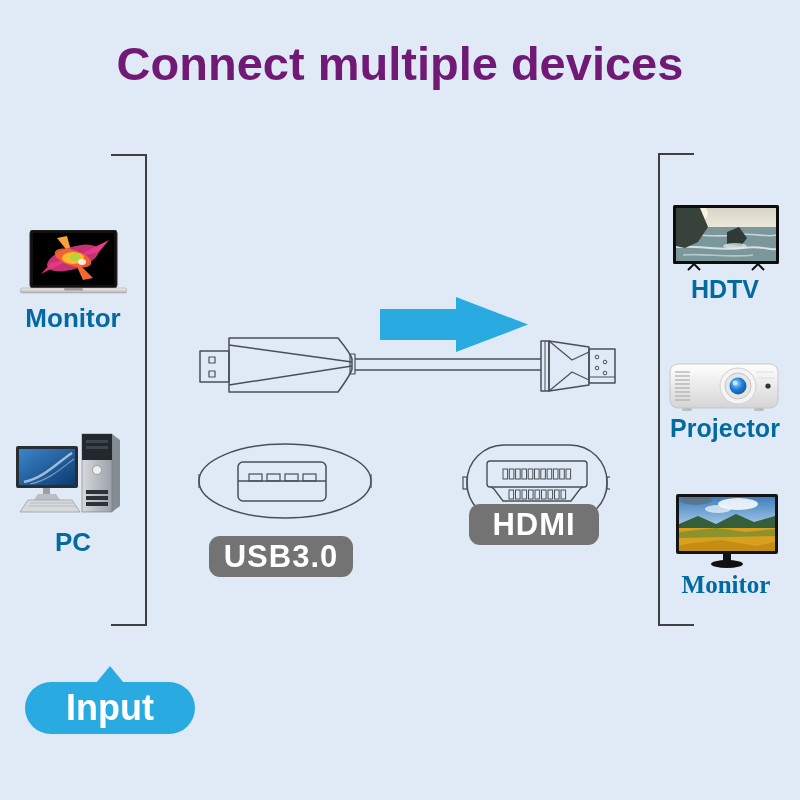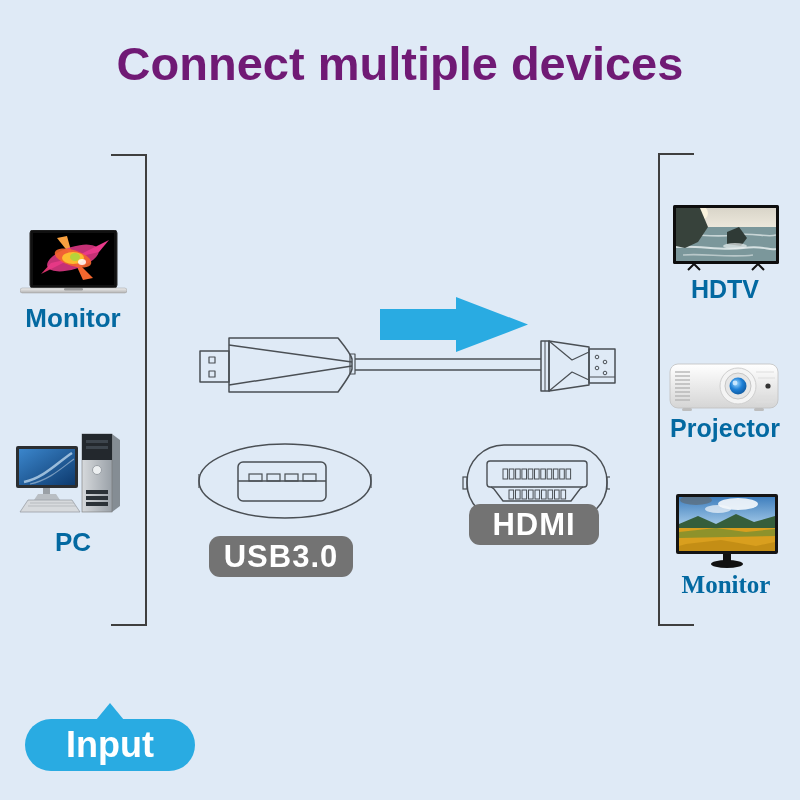--- a/index.html
+++ b/index.html
@@ -276,18 +276,18 @@
         <rect x="548" y="490" width="4.6" height="9"></rect>
           <rect x="554.5" y="490" width="4.6" height="9"></rect>
         <rect x="561" y="490" width="4.6" height="9"></rect>
       </g>
     </g>
   </svg>
 
   <div class="abs port-badge" style="left:209px;top:536px;width:144px;height:41px;line-height:41px;">USB3.0</div>
   <div class="abs port-badge" style="left:469px;top:504px;width:130px;height:41px;line-height:41px;">HDMI</div>
 
-  <div class="abs callout" style="left:25px;top:682px;width:170px;height:52px;line-height:52px;margin-top:37px;">
+  <div class="abs callout" style="left:25px;top:682px;width:170px;height:52px;line-height:52px;">
     <span class="tip" style="left:71px;"></span>
     <span>Input</span>
   </div>
 
 </div>
 
 </body></html>

